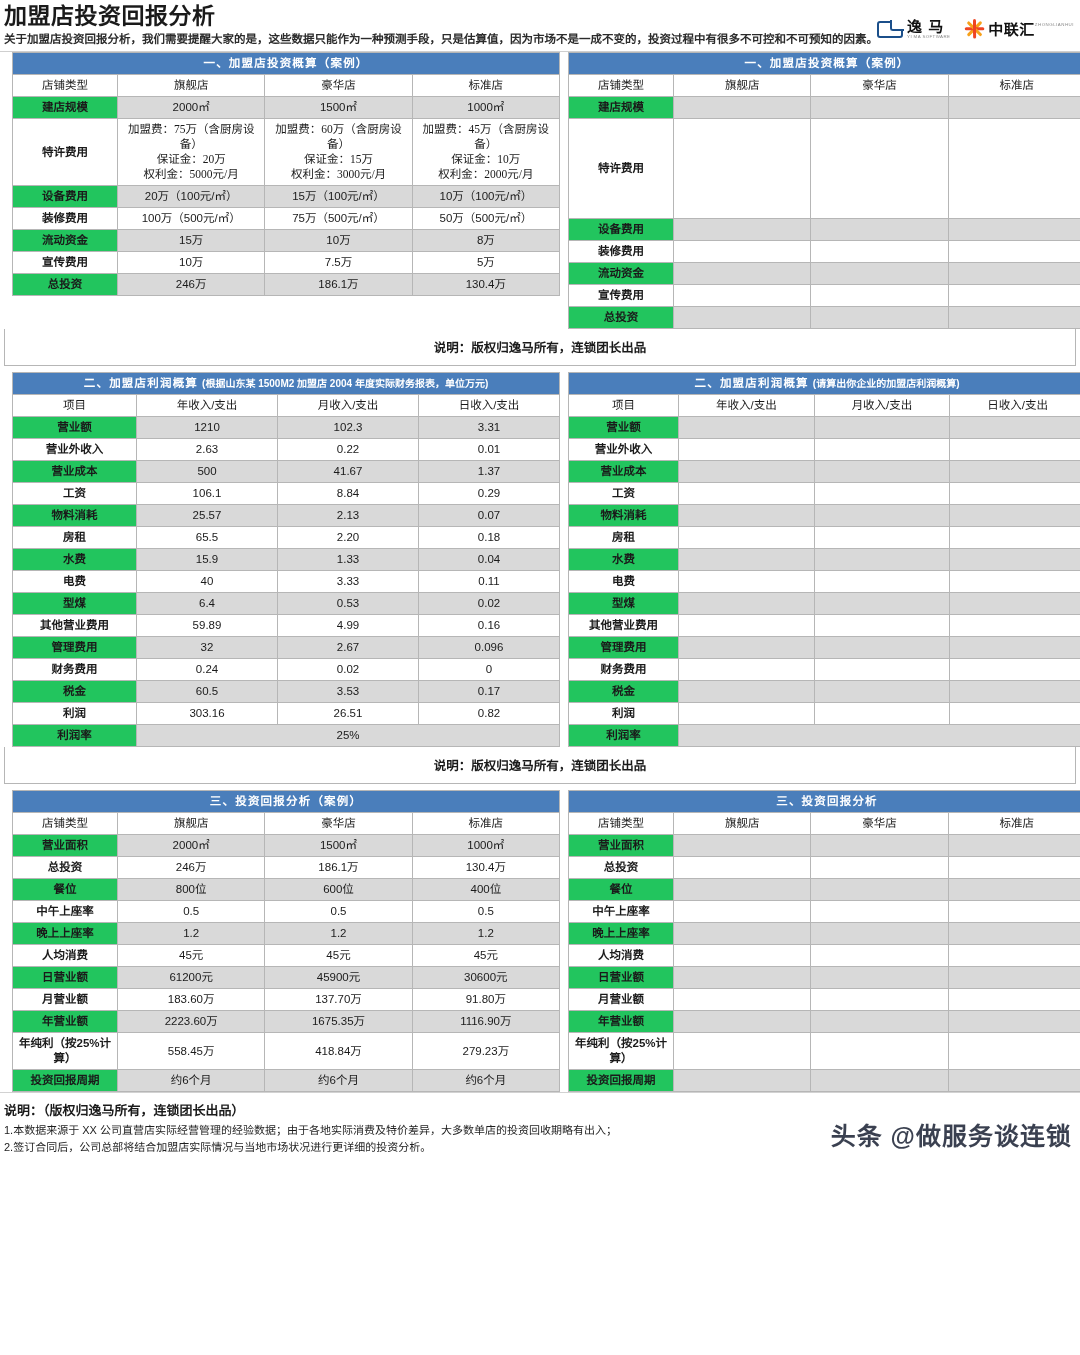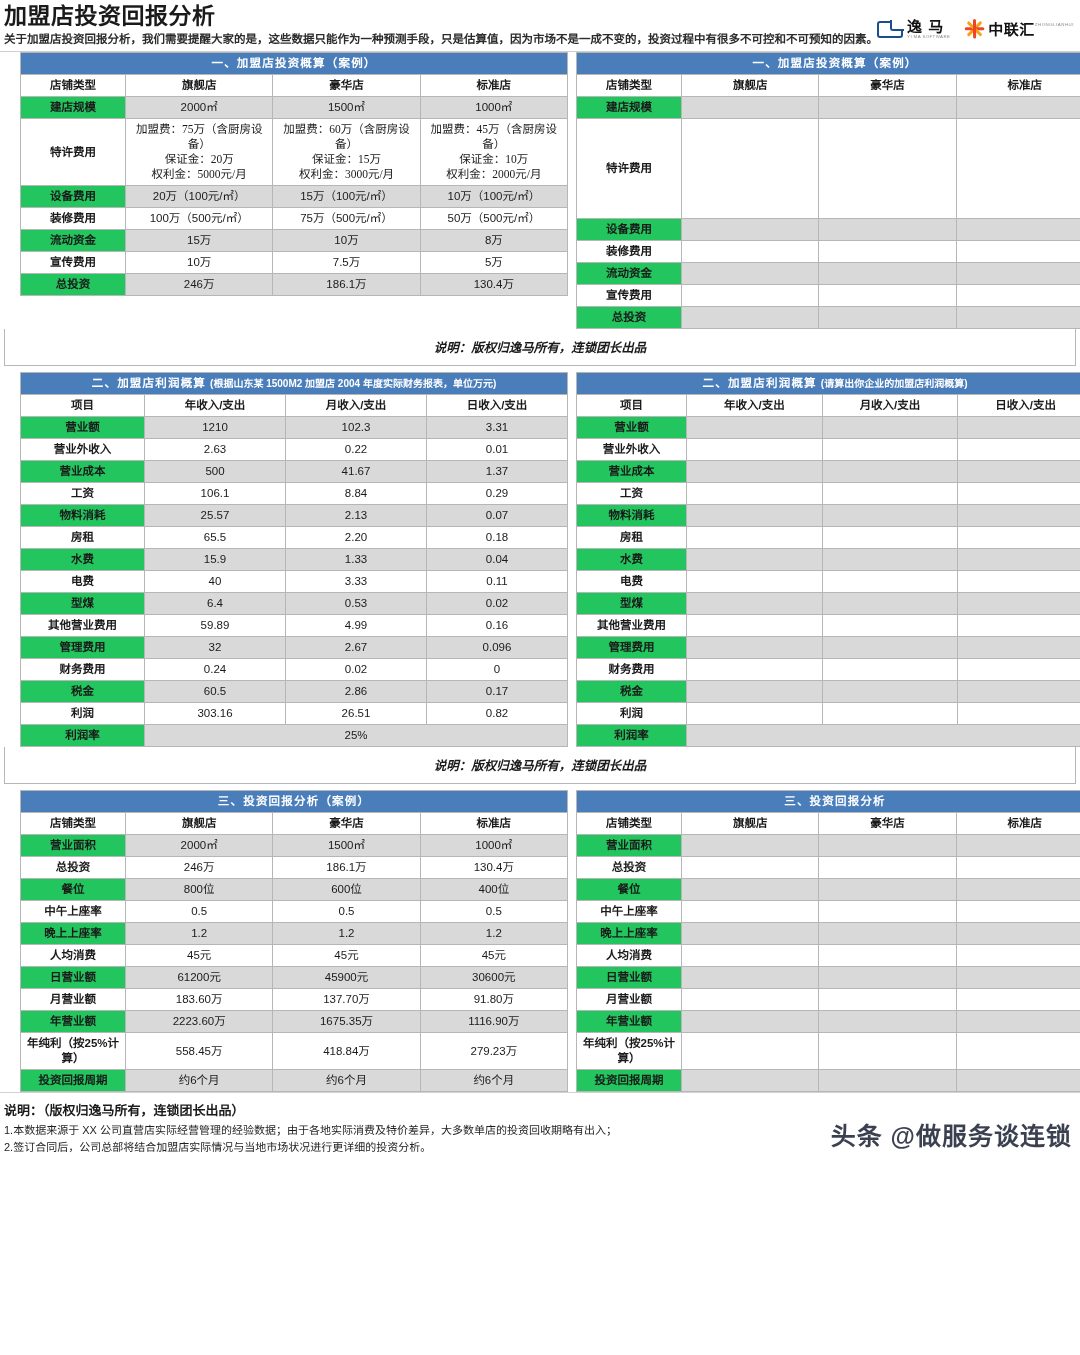--- a/index.html
+++ b/index.html
@@ -78,21 +78,21 @@
   .logo-zlh .core {
     position: absolute; left: 50%; top: 50%;
     width: 6px; height: 6px; margin: -3px 0 0 -3px;
     background: #ef4423; border-radius: 50%;
   }
   .logo-zlh .txt { display: flex; flex-direction: row; line-height: 1; }
   .logo-zlh .cn { font-size: 15px; font-weight: bold; color: #111; letter-spacing: .5px; }
   .logo-zlh .en { font-size: 4.4px; color: #8a8a8a; letter-spacing: .5px; margin-top: 1px; }
 
   
-  .block { display: flex; gap: 8px; padding: 0 20px; }
+  .block { display: flex; gap: 8px; padding: 0 12px; }
   .col { flex: 0 0 auto; }
   .col.left  { width: 548px; }
   .col.right { width: 518px; }
 
   
   table.grid {
     width: 100%;
     border-collapse: collapse;
     table-layout: fixed;
   }
@@ -114,39 +114,39 @@
     padding: 6px 4px;
     border: 1px solid #3d6aa0;
     text-align: center;
   }
   .title-bar .sub {
     font-size: 10px;
     font-weight: bold;
     letter-spacing: 0;
     margin-left: 4px;
   }
-  .colhead td { font-weight: bold; font-size: 12px; background: #ffffff; }
+  .colhead td { font-weight: normal; font-size: 12px; background: #ffffff; }
   .rowlabel { font-weight: bold; font-size: 11.5px; }
   tr.shade td { background: #d9d9d9; }
   tr.shade td.rowlabel { background: #22c55e; }
   .tall-cell { padding: 8px 4px; line-height: 17px; font-family: Liberation Serif, serif; }
   .empty-tall { height: 100px; }
 
   
   .note-row {
     border: 1px solid #b6b6b6;
     border-top: none;
     text-align: center;
     font-size: 12.5px;
     font-weight: bold;
     padding: 8px 0 9px;
     background: #fff;
     margin: 0 2px 0 2px;
   }
-  .note-wrap { padding: 0 2px; font-style: italic; }
+  .note-wrap { padding: 0 2px; }
 
   .gap-sm { height: 6px; }
 
   
   .footer {
     position: relative;
     padding: 7px 20px 8px 4px;
     border-top: 1px solid #d2d2d2;
   }
   .footer .hd { font-size: 13px; font-weight: bold; margin-bottom: 3px; }
@@ -422,21 +422,21 @@
           </tr>
         <tr>
             <td class="rowlabel">财务费用</td>
             <td>0.24</td>
             <td>0.02</td>
             <td>0</td>
           </tr>
         <tr class="shade">
             <td class="rowlabel">税金</td>
             <td>60.5</td>
-            <td>2.86</td>
+            <td>3.53</td>
             <td>0.17</td>
           </tr>
         <tr>
             <td class="rowlabel">利润</td>
             <td>303.16</td>
             <td>26.51</td>
             <td>0.82</td>
           </tr>
         <tr class="shade">
           <td class="rowlabel">利润率</td>

